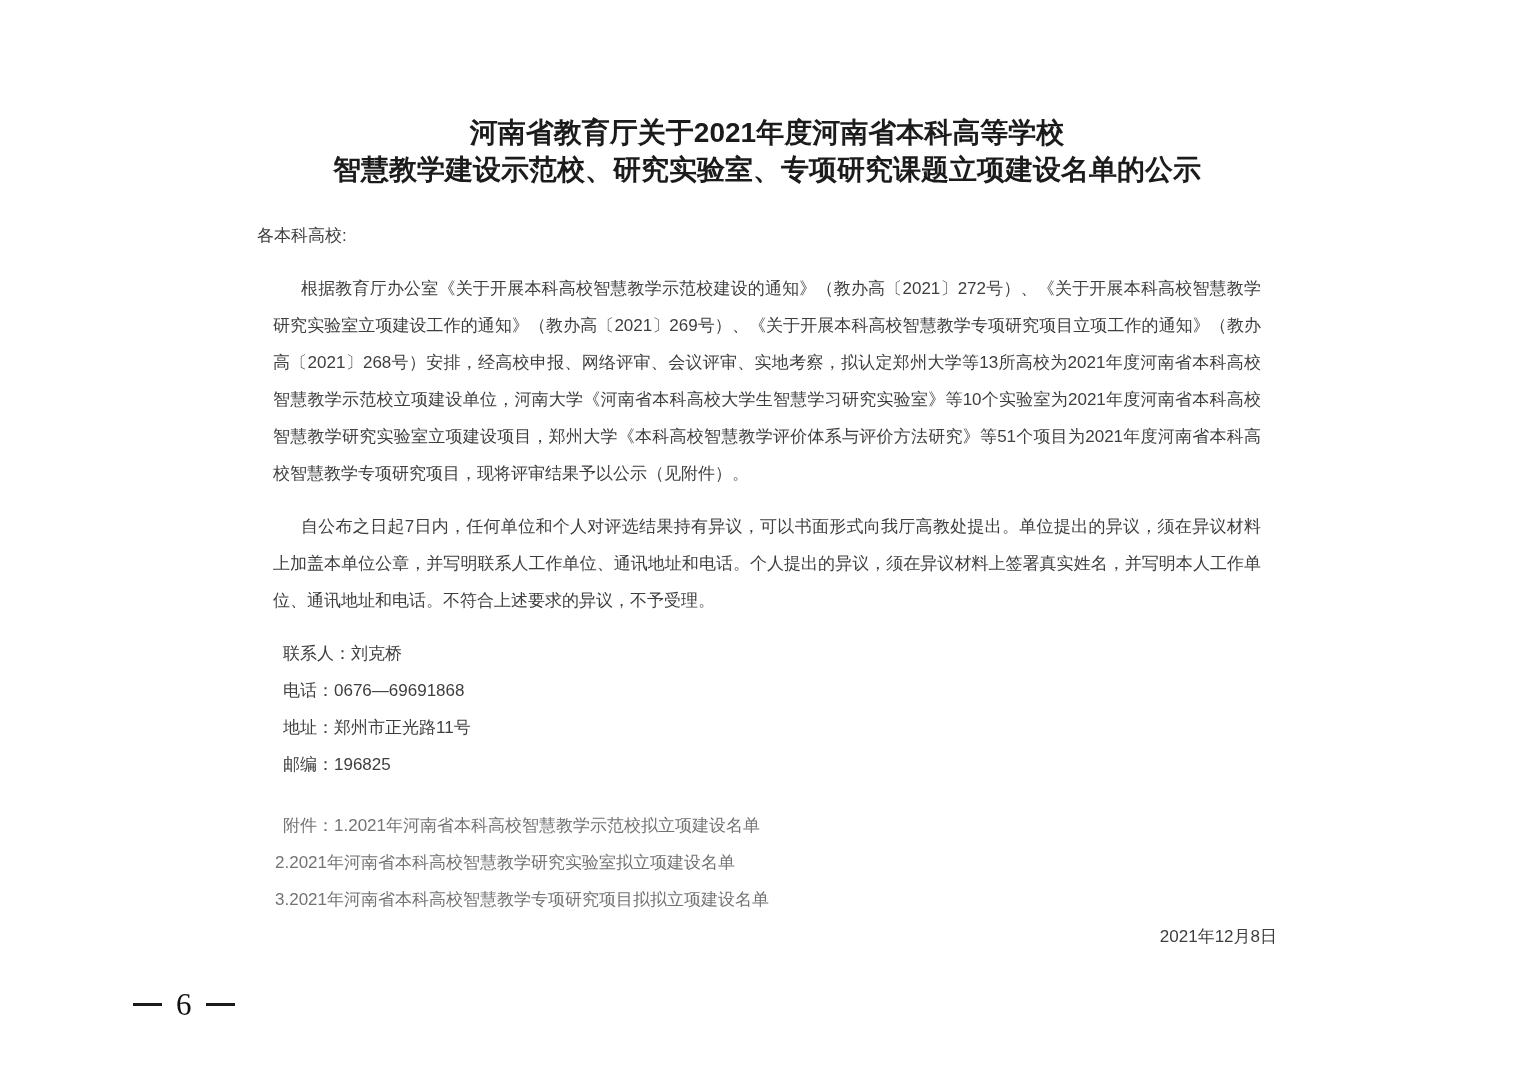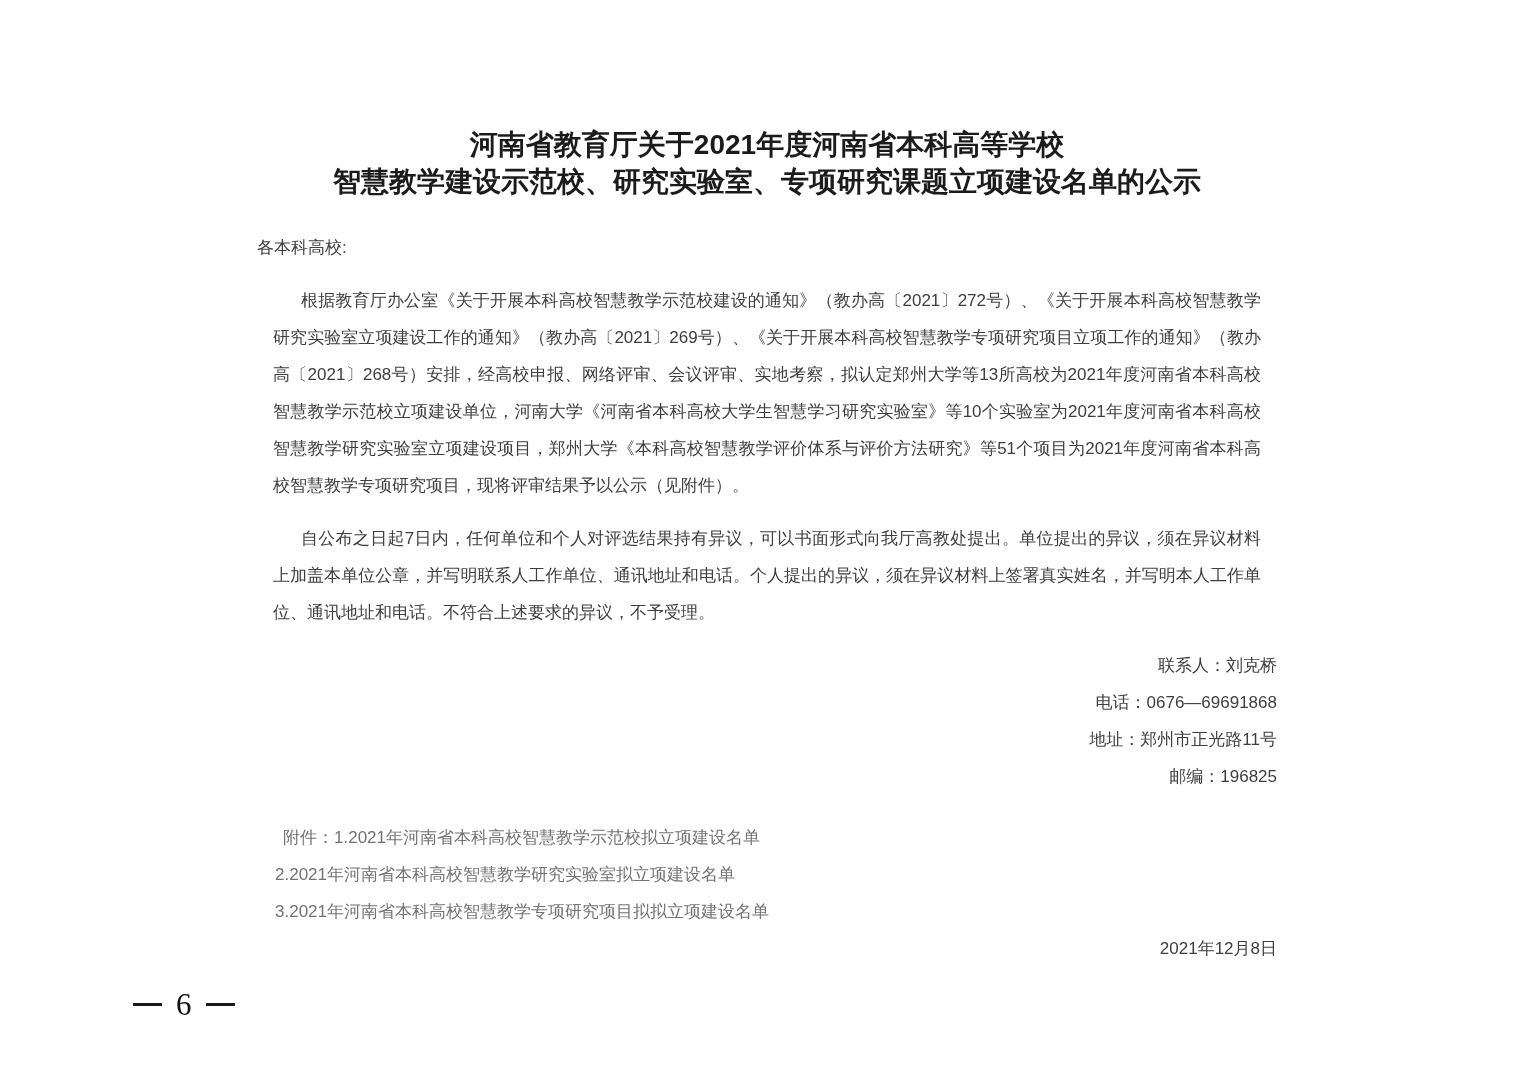--- a/index.html
+++ b/index.html
@@ -7,42 +7,42 @@
     position: relative;
     width: 1532px;
     height: 1075px;
     background: #ffffff;
     font-family: "Liberation Sans", sans-serif;
     overflow: hidden;
   }
   .doc {
     position: absolute;
     left: 257px;
-    top: 118px;
+    top: 106px;
     width: 1020px;
     font-size: 17px;
     line-height: 37px;
     color: #3e3e3e;
   }
   .title {
     margin: 8px 0 0 0;
     font-size: 28px;
     line-height: 37px;
     font-weight: bold;
     text-align: center;
     color: #1b1b1b;
   }
   .title .title-line { display: block; }
   .salutation { margin: 29px 0 0 0; }
   .body-para {
     margin: 16px;
     text-align: justify;
     text-indent: 28px;
   }
-  .contact-line { margin: 0; padding-left: 26px; text-align: right; }
+  .contact-line { margin: 0; padding-left: 26px; }
   .attachments { margin-top: 24px; }
   .attach-line { margin: 0; padding-left: 18px; cursor: pointer; }
   .attach-line.first { padding-left: 26px; }
   .doc-date { margin: 0; text-align: right; }
   .page-num {
     position: absolute;
     left: 133px;
     top: 986px;
     height: 36px;
     display: flex;

